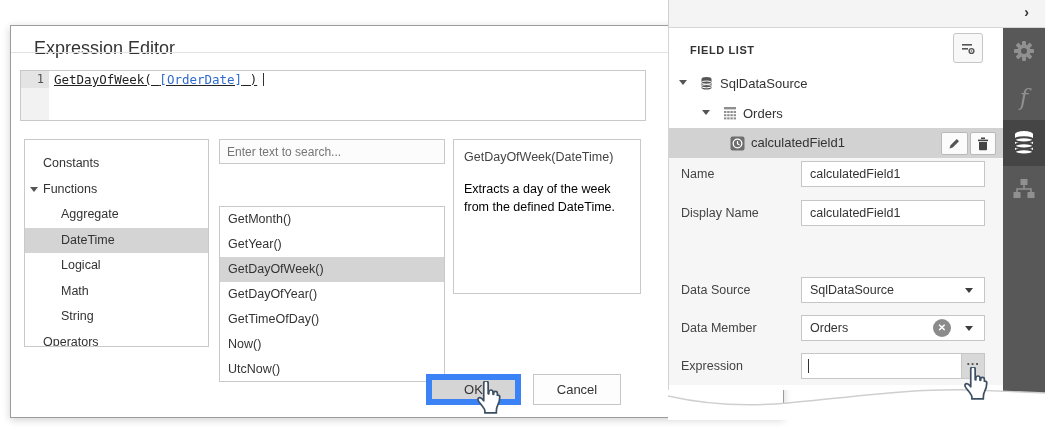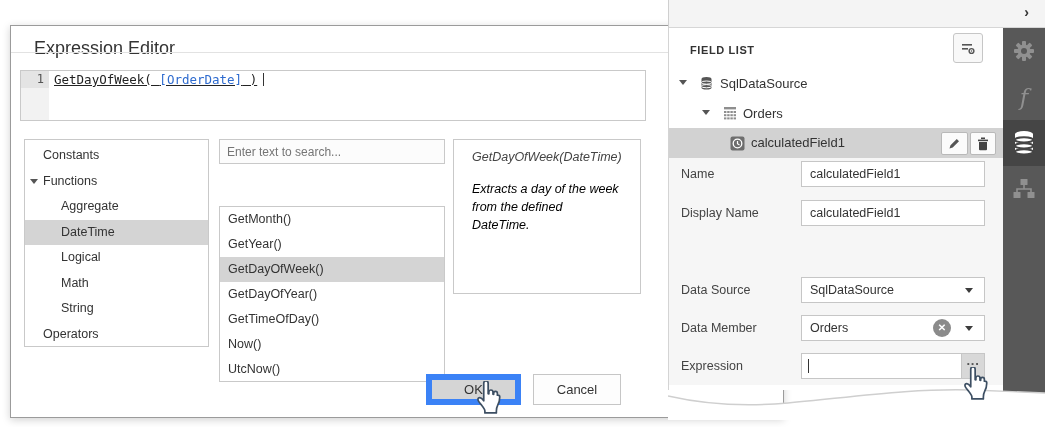--- a/index.html
+++ b/index.html
@@ -18,36 +18,36 @@
              border:1px solid #c9c9c9; background:#fff; display:flex; }
   .gutter { width:28px; background:#f2f2f2; font-family:"DejaVu Sans Mono", monospace;
             font-size:12px; color:#555; }
   .gutter .ln { height:17px; background:#e4e4e4; text-align:right; padding-right:5px; line-height:17px; }
   .codeline { font-family:"DejaVu Sans Mono", monospace; font-size:12.5px; line-height:17px;
               padding-left:5px; white-space:pre; color:#222;text-decoration:underline; }
   .codeline .fld { color:#2e6bcf; }
   .caret { display:inline-block; width:1px; height:13px; background:#333; vertical-align:-2px; margin-left:6px; }
 
   .col { position:absolute; top:113px; border:1px solid #c9c9c9; background:#fff; overflow:hidden; }
-  .col-tree { left:13px; width:185px; height:208px; padding-top:3px; }
+  .col-tree { left:13px; width:185px; height:208px; padding-top:11px; }
   .tree-item { height:25.5px; line-height:25.5px; font-size:12.5px; color:#333; cursor:pointer; position:relative; }
   .tree-item .lbl { position:absolute; left:18px; }
   .tree-item.child .lbl { left:36px; }
   .tree-item.selected { background:#d4d4d4; }
   .tw { position:absolute; left:5px; top:10px; width:0; height:0;
         border-left:4px solid transparent; border-right:4px solid transparent; border-top:5px solid #555; }
 
   .searchbox { position:absolute; left:208px; top:113px; width:226px; height:25px;
                border:1px solid #c9c9c9; background:#fcfcfc; font-size:12px; color:#999;
                padding:0 7px; font-family:"Liberation Sans", sans-serif; }
   .col-fn { left:208px; top:144px; width:226px; height:176px;margin-top:36px; }
   .fn-item { height:25px; line-height:25px; font-size:12.5px; color:#333; padding-left:8px; cursor:pointer; }
   .fn-item.selected { background:#d4d4d4; }
 
-  .col-desc { left:442px; top:113px; width:188px; height:155px; padding:10px 18px;font-style:italic; }
+  .col-desc { left:442px; top:113px; width:188px; height:155px; padding:10px 10px; }
   .desc-sig { font-size:12.5px; color:#444; margin-bottom:16px; }
   .desc-text { font-size:12.5px; color:#000000; line-height:1.45; }
 
   .btn { position:absolute; top:348px; height:31px; font-size:13px; color:#333;
          display:flex; align-items:center; justify-content:center; cursor:pointer; }
   .btn-ok { left:415px; width:95px; background:#d5d5d5; border:6px solid #3b82f6; }
   .btn-cancel { left:522px; width:88px; background:#fdfdfd; border:1px solid #c6c6c6; }
 
   
   .rp-strip { position:absolute; left:668px; top:0; width:377px; height:28px;

